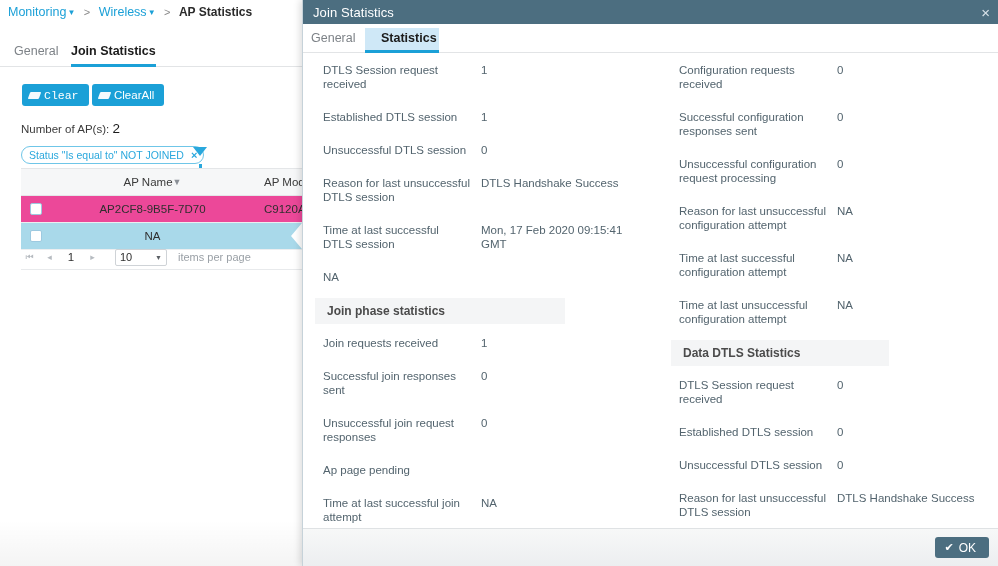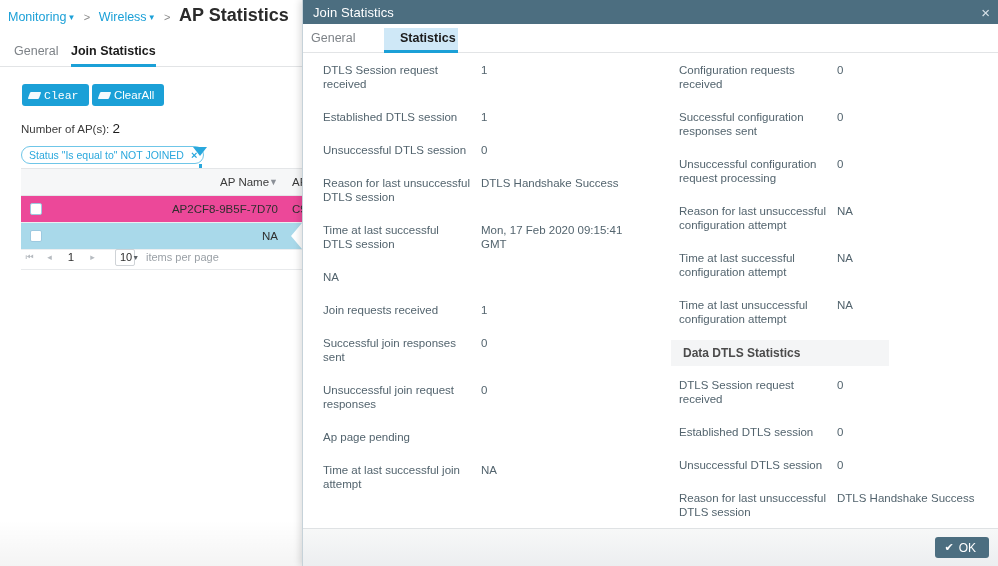--- a/index.html
+++ b/index.html
@@ -21,21 +21,21 @@
   .breadcrumb {
     position: absolute; left: 8px; top: 5px;
     font-size: 12.5px; white-space: nowrap; color: #333;
   }
   .bc-link { color: #1ba0d7; cursor: pointer; }
   .bc-caret {
     display: inline-block; font-size: 8px; color: #1ba0d7;
     transform: translateY(-1px); margin-left: 1px;
   }
   .bc-sep { color: #8a8a8a; margin: 0 5px; font-size: 11px; }
-  .bc-current { color: #2b2b2b; font-weight: bold; font-size: 18px; }
+  .bc-current { color: #2b2b2b; font-weight: bold; font-size: 12px; }
 
   .tabbar {
     position: absolute; left: 0; top: 38px; width: 302px; height: 29px;
     border-bottom: 1px solid #e2e4e6;
   }
   .tab {
     position: absolute; top: 0; height: 29px; line-height: 26px;
     font-size: 12.5px; color: #7d8287; cursor: pointer;
   }
   .tab.active { color: #1b1b1b; font-weight: bold; border-bottom: 3px solid #1ba0d7; }
@@ -89,38 +89,38 @@
   .trow { display: flex; align-items: center; height: 27px; font-size: 11.5px; }
   .trow.header { background: #f6f7f8; color: #3a3a3a; border-bottom: 1px solid #e4e6e8; }
   .trow.body { border-bottom: 1px solid #eceef0; color: #2f2f2f; background: #ec4899; }
   .trow.selected { background: #a9d9ea; }
   .cell-check { width: 30px; display: flex; justify-content: center; align-items: center; }
   .chk {
     width: 12px; height: 12px; border: 1px solid #9dc9e0;
     background: #fff; border-radius: 2px; cursor: pointer;
   }
   .cell-name { width: 205px; padding-left: 4px; display: flex; align-items: center;
-               justify-content: flex-end; padding-right: 6px; margin-left: 28px; }
+               justify-content: center; padding-right: 6px; }
   .cell-model { flex: 1; padding-left: 8px; white-space: nowrap; overflow: hidden; }
   .chev { font-size: 9px; color: #8b9097; }
   .row-arrow {
     position: absolute; right: 0; top: 0; width: 0; height: 0;
     border-top: 13px solid transparent; border-bottom: 13px solid transparent;
     border-right: 11px solid #ffffff;
   }
 
   .pager {
     position: absolute; left: 21px; top: 245px; width: 281px; height: 25px;
     display: flex; align-items: center; font-size: 11px; color: #9aa0a6;
     border-bottom: 1px solid #e8eaec; gap: 3px;
   }
   .pg-ico { width: 17px; text-align: center; cursor: pointer; font-size: 9px; color: #b6bbc0; }
   .pg-num { width: 20px; text-align: center; color: #2f2f2f; font-size: 11.5px; cursor: pointer; }
   .pg-sel {
-    margin-left: 11px; width: 20px; height: 17px; border: 1px solid #cfd3d7;
+    margin-left: 11px; width: 52px; height: 17px; border: 1px solid #cfd3d7;
     border-radius: 2px; background: #fff; display: flex; align-items: center;
     justify-content: space-between; padding: 0 4px; font-size: 11px; color: #2f2f2f;
     cursor: pointer;
   }
   .pg-sel .car { font-size: 7px; color: #5b6065; }
   .pg-label { margin-left: 8px; color: #9aa0a6; }
 
   .bg-fade {
     position: absolute; left: 0; top: 520px; width: 302px; height: 46px;
     background: linear-gradient(to bottom, rgba(255,255,255,0) 0%, rgba(0,0,0,0.045) 100%);
@@ -148,21 +148,21 @@
   .mtab {
     position: absolute; top: 4px; height: 25px; line-height: 21px;
     font-size: 12.5px; color: #7d8287; cursor: pointer;
   }
   .mtab.active {
     color: #1b1b1b; font-weight: bold;
     border-bottom: 3px solid #1ba0d7; background: #cfe8f7;
     padding: 0 2px;
   }
   #mtab-general { left: 8px; }
-  #mtab-statistics { left: 81px; padding-left: 16px; }
+  #mtab-statistics { left: 62px; padding-left: 16px; }
 
   .modal-body {
     position: absolute; left: 0; top: 53px; width: 696px; height: 475px;
     background: #fff; overflow: hidden;
   }
   .col { position: absolute; top: 0; }
   .col-left { left: 12px; width: 320px; }
   .col-right { left: 368px; width: 320px; }
 
   .stat-row { display: flex; align-items: flex-start; padding: 10px 0 9px 8px; }
@@ -304,20 +304,21 @@
             <div class="stat-label">Reason for last unsuccessful DTLS session</div>
             <div class="stat-value">DTLS Handshake Success</div>
           </div>
           <div class="stat-row">
             <div class="stat-label">Time at last successful DTLS session</div>
             <div class="stat-value">Mon, 17 Feb 2020 09:15:41 GMT</div>
           </div>
           <div class="stat-row">
             <div class="stat-value">NA</div>
           </div>
+          <div class="sect-head">Join phase statistics</div>
           <div class="stat-row">
             <div class="stat-label">Join requests received</div>
             <div class="stat-value">1</div>
           </div>
           <div class="stat-row">
             <div class="stat-label">Successful join responses sent</div>
             <div class="stat-value">0</div>
           </div>
           <div class="stat-row">
             <div class="stat-label">Unsuccessful join request responses</div>

